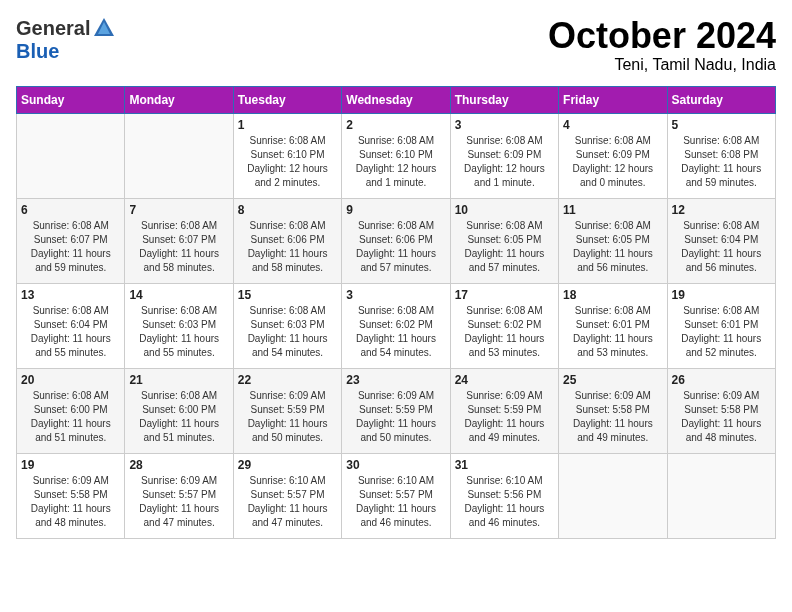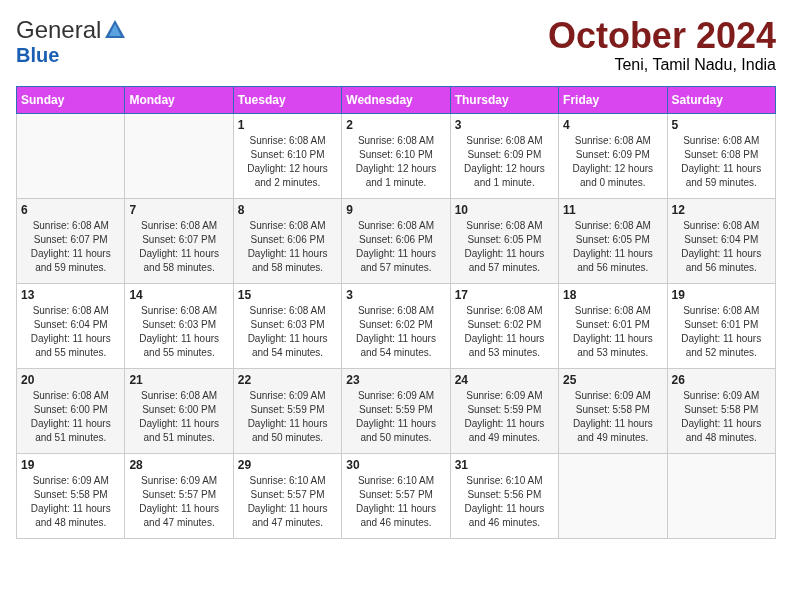--- a/index.html
+++ b/index.html
@@ -19,54 +19,54 @@
     .logo {
       display: flex;
       flex-direction: column;
       align-items: flex-start;
     }
     .logo-text {
       display: flex;
       align-items: center;
     }
     .logo-general {
-      font-size: 24px;
-      font-weight: normal;
+      font-size: 20px;
+      font-weight: bold;
       color: #333;
     }
     .logo-blue {
       font-size: 20px;
       font-weight: bold;
       color: #1a5fb4;
     }
     .logo-icon {
       width: 24px;
       height: 24px;
       margin-left: 2px;
     }
     .title-block {
       text-align: right;
     }
     .month-title {
       font-size: 36px;
       font-weight: bold;
-      color: #7f1d1d;
+      color: #000000;
       line-height: 1.1;
     }
     .location-title {
       font-size: 16px;
       color: #000000;
     }
     table {
       width: 100%;
       border-collapse: collapse;
       table-layout: fixed;
     }
     thead tr th {
-      background-color: #d946ef;
+      background-color: #a21caf;
       color: #fff;
       font-size: 12px;
       font-weight: bold;
       padding: 6px 4px;
       text-align: left;
       border: 1px solid #2e6db4;
     }
     tbody tr td {
       border: 1px solid #ccc;
       vertical-align: top;

